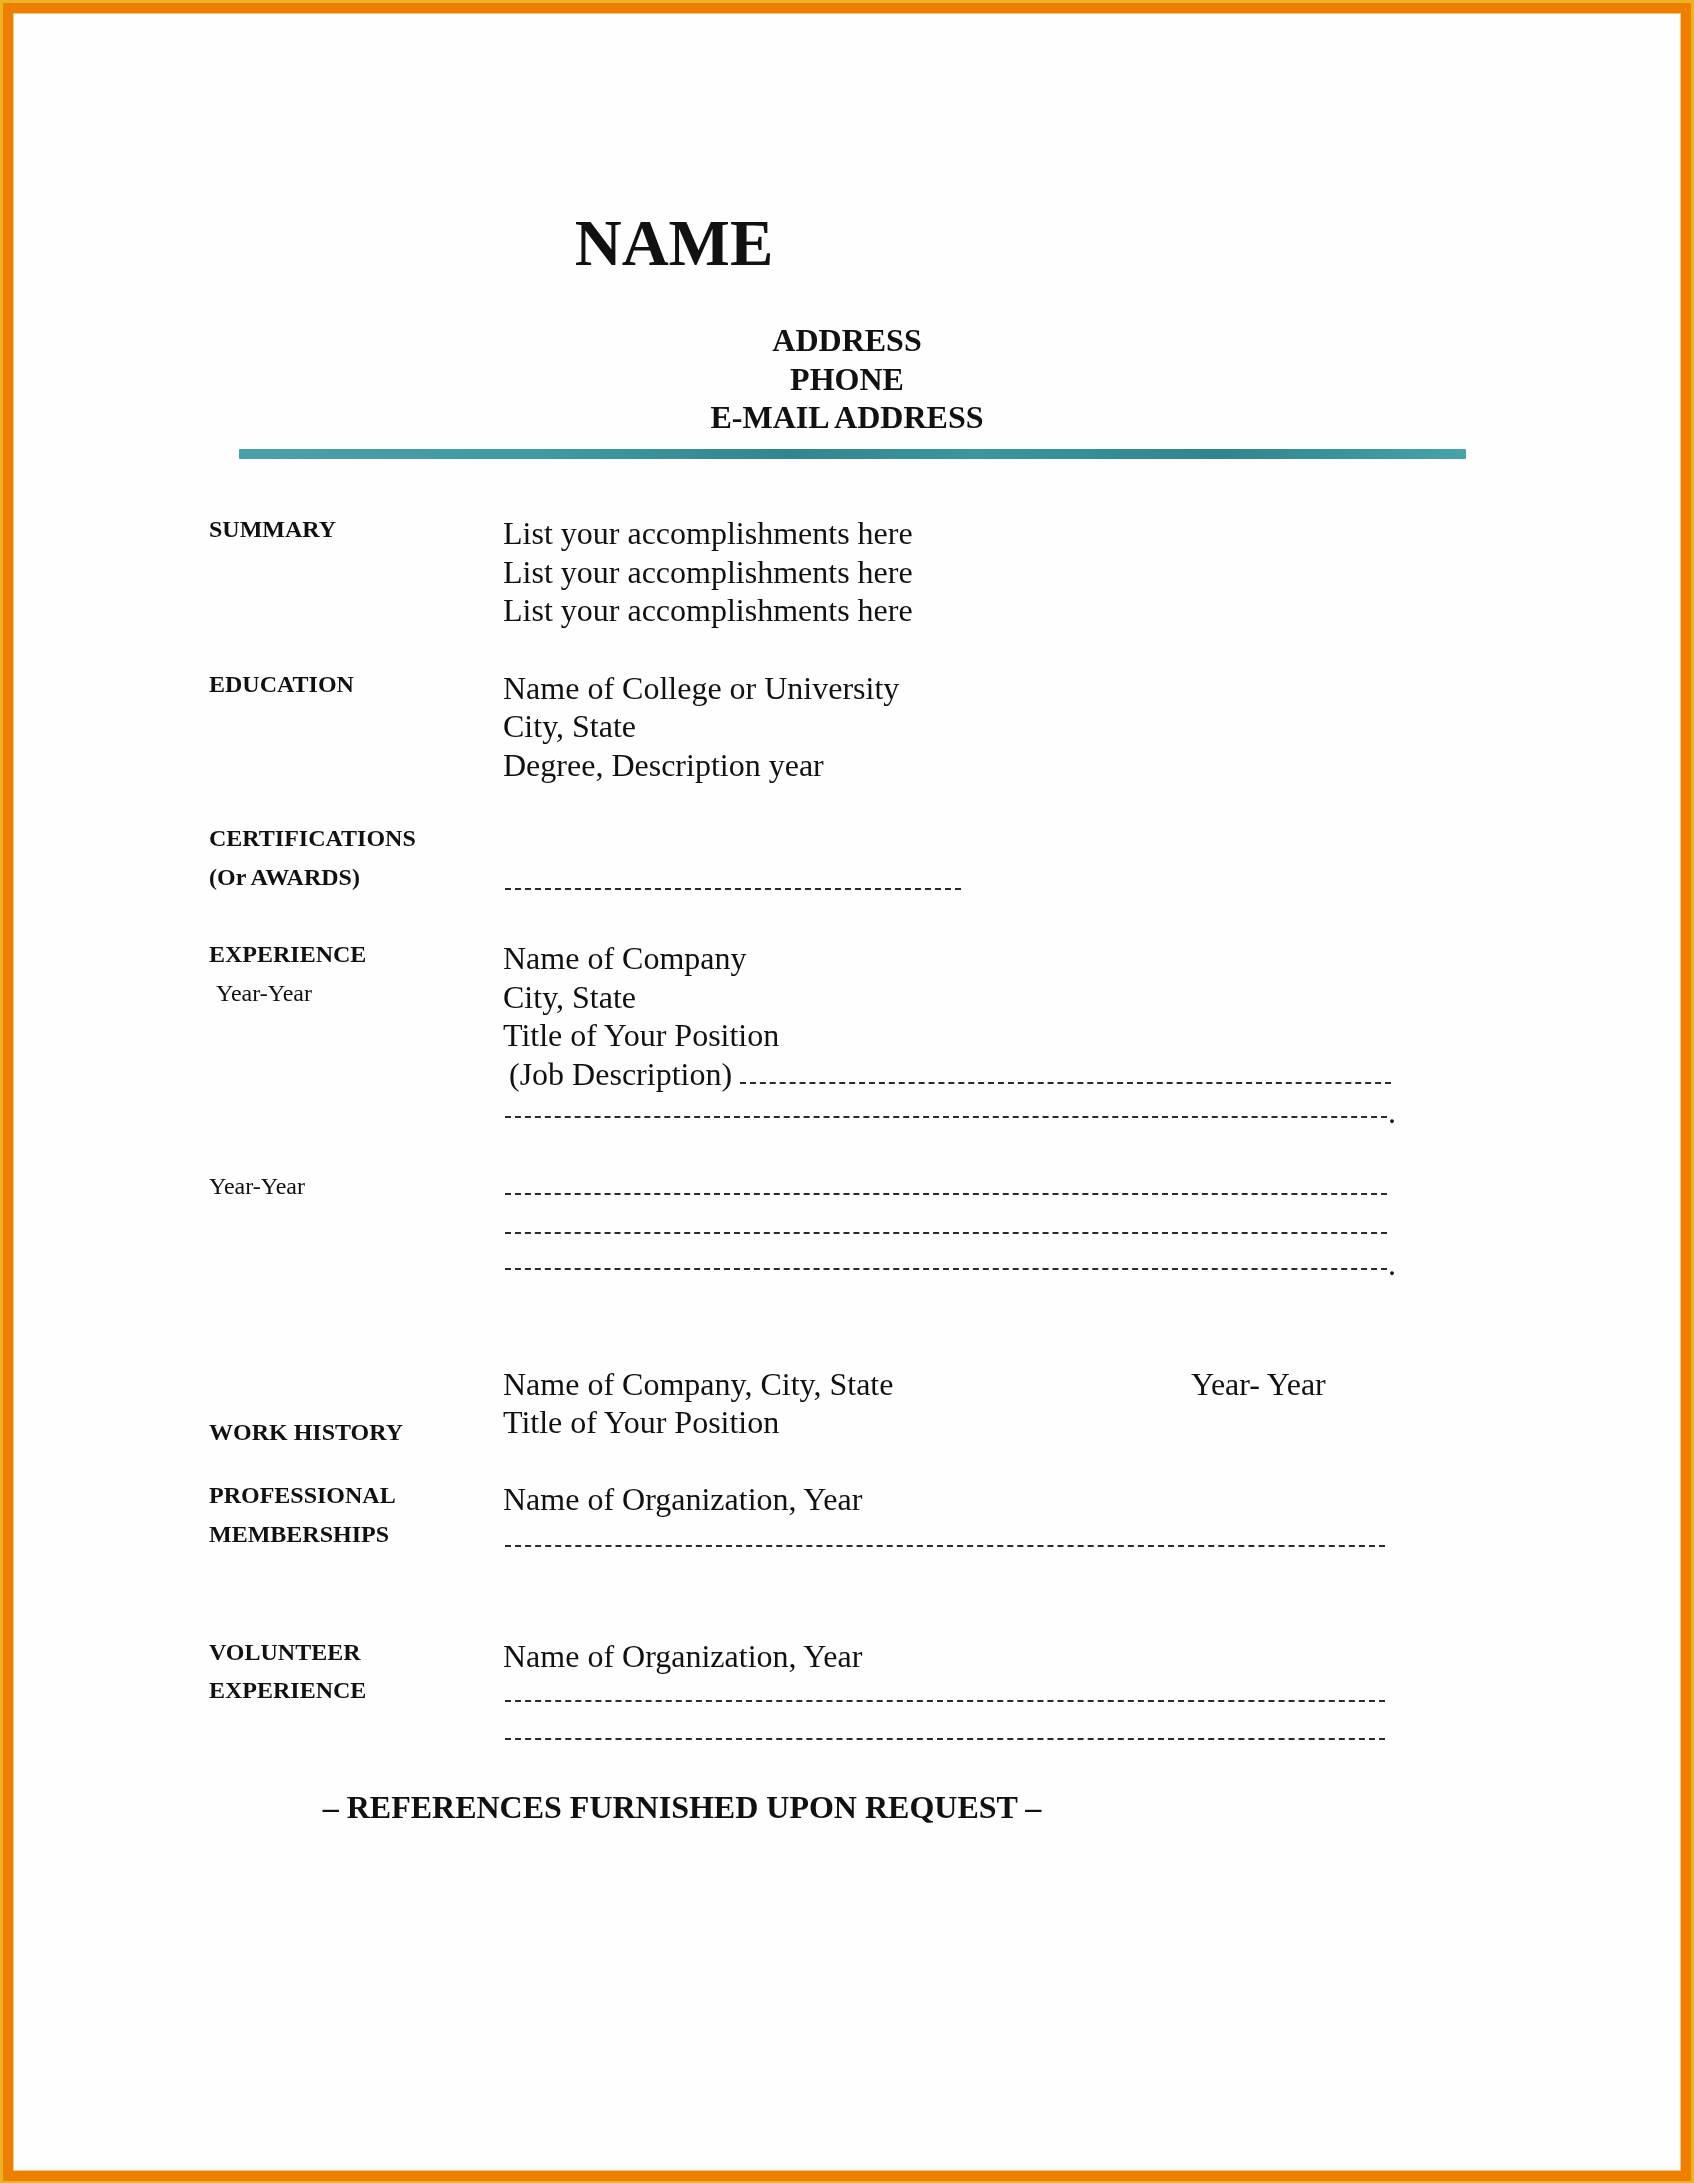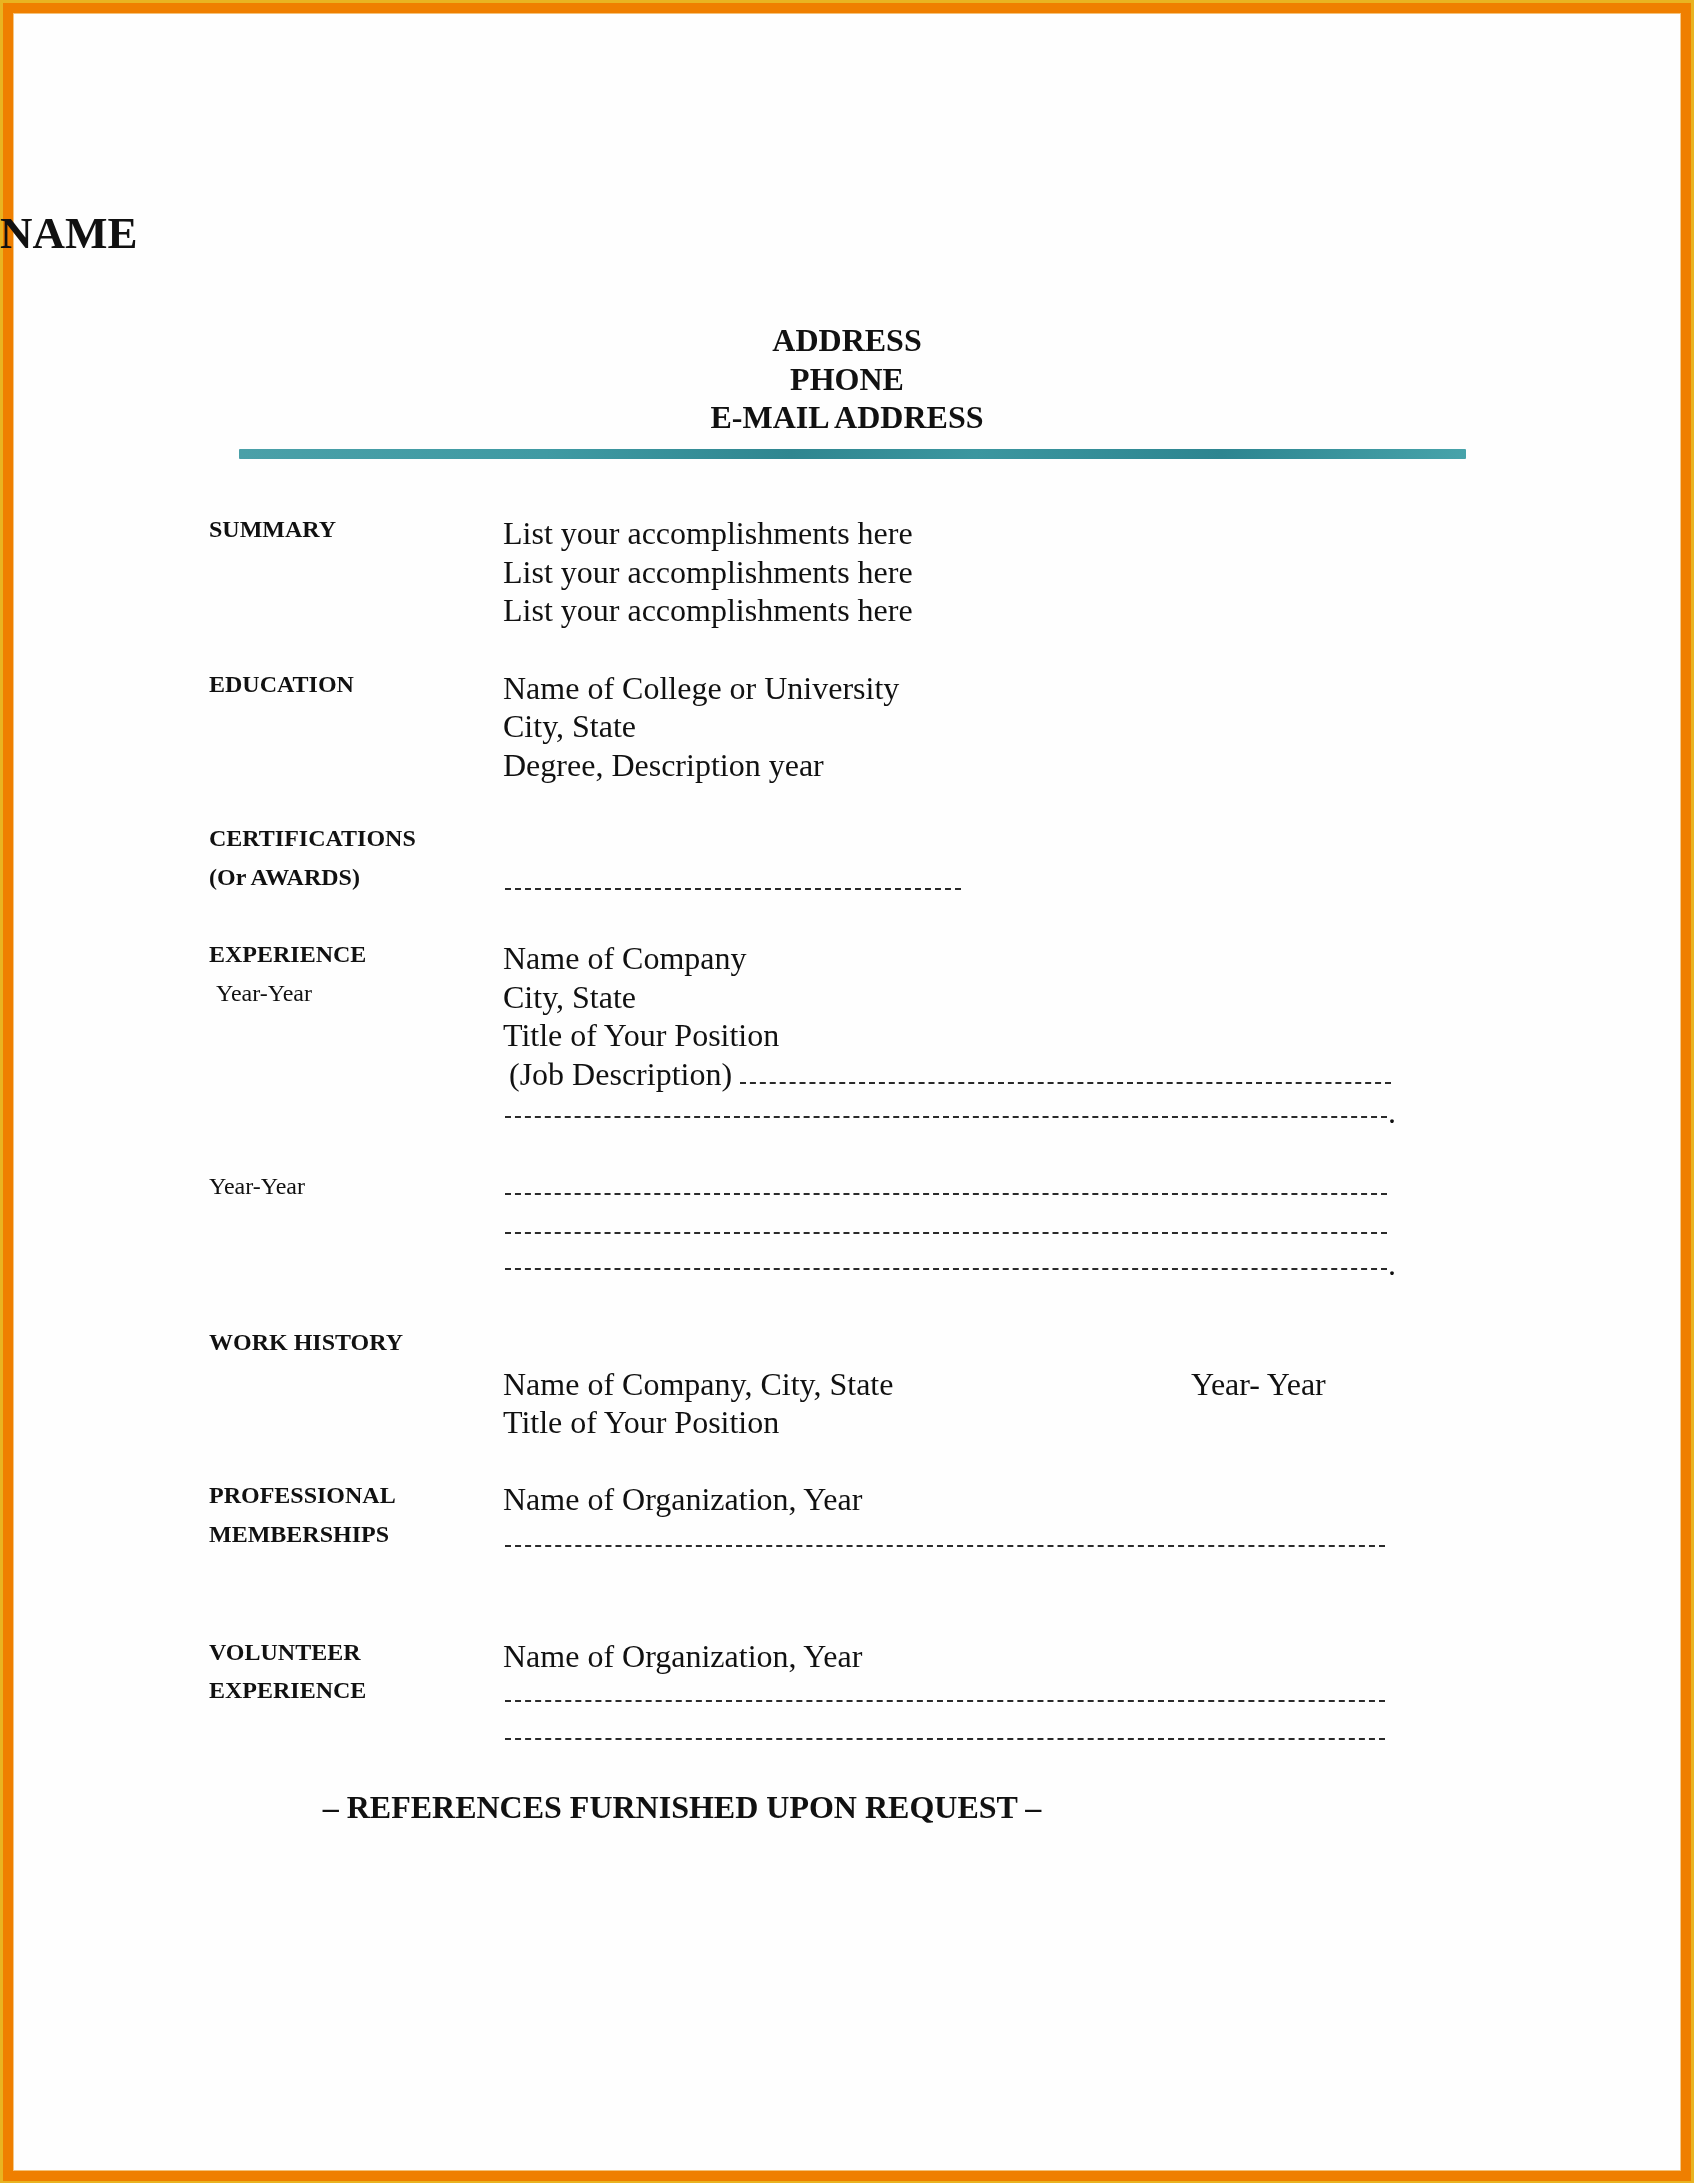--- a/index.html
+++ b/index.html
@@ -1,20 +1,20 @@
 <!DOCTYPE html>
 <html style="font-size:14px"><head>
 <meta charset="utf-8">
 <style>
   html, body { margin: 0; padding: 0; }
   body { width: 1694px; height: 2184px; background: #e9b321; position: relative; overflow: hidden; font-family: "Liberation Serif", "DejaVu Serif", serif; color: #111; }
   .frame-outer { position: absolute; left: 2.6px; top: 2.6px; right: 2.6px; bottom: 2.6px; background: #ef7f00; }
   .page { position: absolute; left: 13px; top: 13px; right: 13px; bottom: 13px; background: #fefefe; box-shadow: inset 0 0 0 0.9px #f3c27a; }
   .abs { position: absolute; white-space: nowrap; }
-  .name { left: 0; width: 1348px; top: 211px; font-size: 45px; font-weight: bold; line-height: 1; }
+  .name { left: 0; width: 1348px; text-align: center; top: 211px; font-size: 65px; font-weight: bold; line-height: 1; }
   .contact { left: 0; width: 1694px; text-align: center; font-size: 32px; font-weight: bold; line-height: 1; }
   .rule { position: absolute; left: 239px; width: 1227px; top: 449px; height: 9.7px; background: linear-gradient(90deg, #4aa0a8 0%, #3f9aa3 25%, #2f8690 45%, #3b969f 60%, #2d8590 80%, #47a3aa 100%); border-radius: 0.9px; }
   .label { left: 209px; font-size: 24px; font-weight: bold; line-height: 1; }
   .label.plain { font-weight: normal; }
   .val { left: 503px; font-size: 32px; line-height: 1; }
   .b { font-weight: normal; }
   .n { font-weight: normal; }
   .uline { position: absolute; height: 0; border-bottom: 2.6px dashed #2a2a2a; }
   .period { position: absolute; font-size: 32px; line-height: 1; }
   .refs { left: 0; width: 1364px; text-align: center; top: 1791px; font-size: 32px; font-weight: bold; line-height: 1; }
@@ -55,21 +55,21 @@
 <div class="uline" style="left:740px; width:651px; top:1082px"></div>
 <div class="uline" style="left:505px; width:882px; top:1116px"></div>
 <div class="period" style="left:1388px; top:1096px">.</div>
 
 <div class="abs label plain" style="top:1174px">Year-Year</div>
 <div class="uline" style="left:505px; width:882px; top:1193px"></div>
 <div class="uline" style="left:505px; width:882px; top:1232px"></div>
 <div class="uline" style="left:505px; width:882px; top:1268px"></div>
 <div class="period" style="left:1388px; top:1248px">.</div>
 
-<div class="abs label" style="top:1330px">WORK HISTORY</div>
+<div class="abs label" style="top:1420px">WORK HISTORY</div>
 <div class="abs val" style="top:1368px"><span class="b">Name of Company,</span><span class="n" style="white-space:pre"> City, State</span></div>
 <div class="abs val" style="top:1368px; left:1191px">Year- Year</div>
 <div class="abs val b" style="top:1406px">Title of Your Position</div>
 
 <div class="abs label" style="top:1483px">PROFESSIONAL</div>
 <div class="abs label" style="top:1522px">MEMBERSHIPS</div>
 <div class="abs val" style="top:1483px"><span class="b">Name of Organization</span><span class="n">, Year</span></div>
 <div class="uline" style="left:505px; width:880px; top:1545px"></div>
 
 <div class="abs label" style="top:1640px">VOLUNTEER</div>

